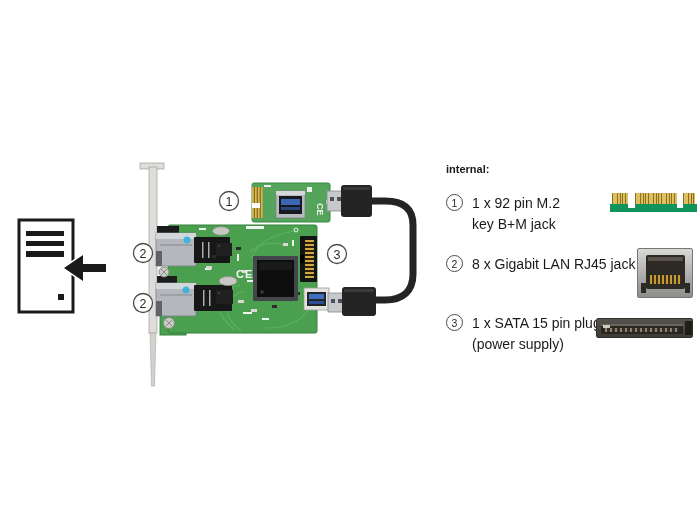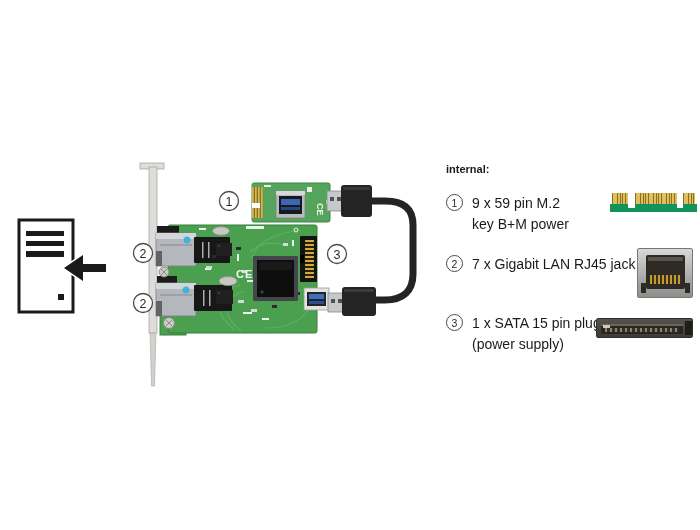--- a/index.html
+++ b/index.html
@@ -249,29 +249,29 @@
         <text x="337" y="258.5">3</text>
       </g>
     </g>
   </svg>
 
   <div class="legend-header">internal:</div>
 
   <div class="legend-item" style="top:193px">
     <span class="lnum">1</span>
     <span class="ltext">
-      <span>9 x 59 pin M.2</span><br>
-      <span>key B+M power</span>
+      <span>1 x 92 pin M.2</span><br>
+      <span>key B+M jack</span>
     </span>
   </div>
 
   <div class="legend-item" style="top:254px">
     <span class="lnum">2</span>
     <span class="ltext">
-      <span>7 x Gigabit LAN RJ45 jack</span>
+      <span>8 x Gigabit LAN RJ45 jack</span>
     </span>
   </div>
 
   <div class="legend-item" style="top:313px">
     <span class="lnum">3</span>
     <span class="ltext">
       <span>1 x SATA 15 pin plug</span><br>
       <span>(power supply)</span>
     </span>
   </div>

